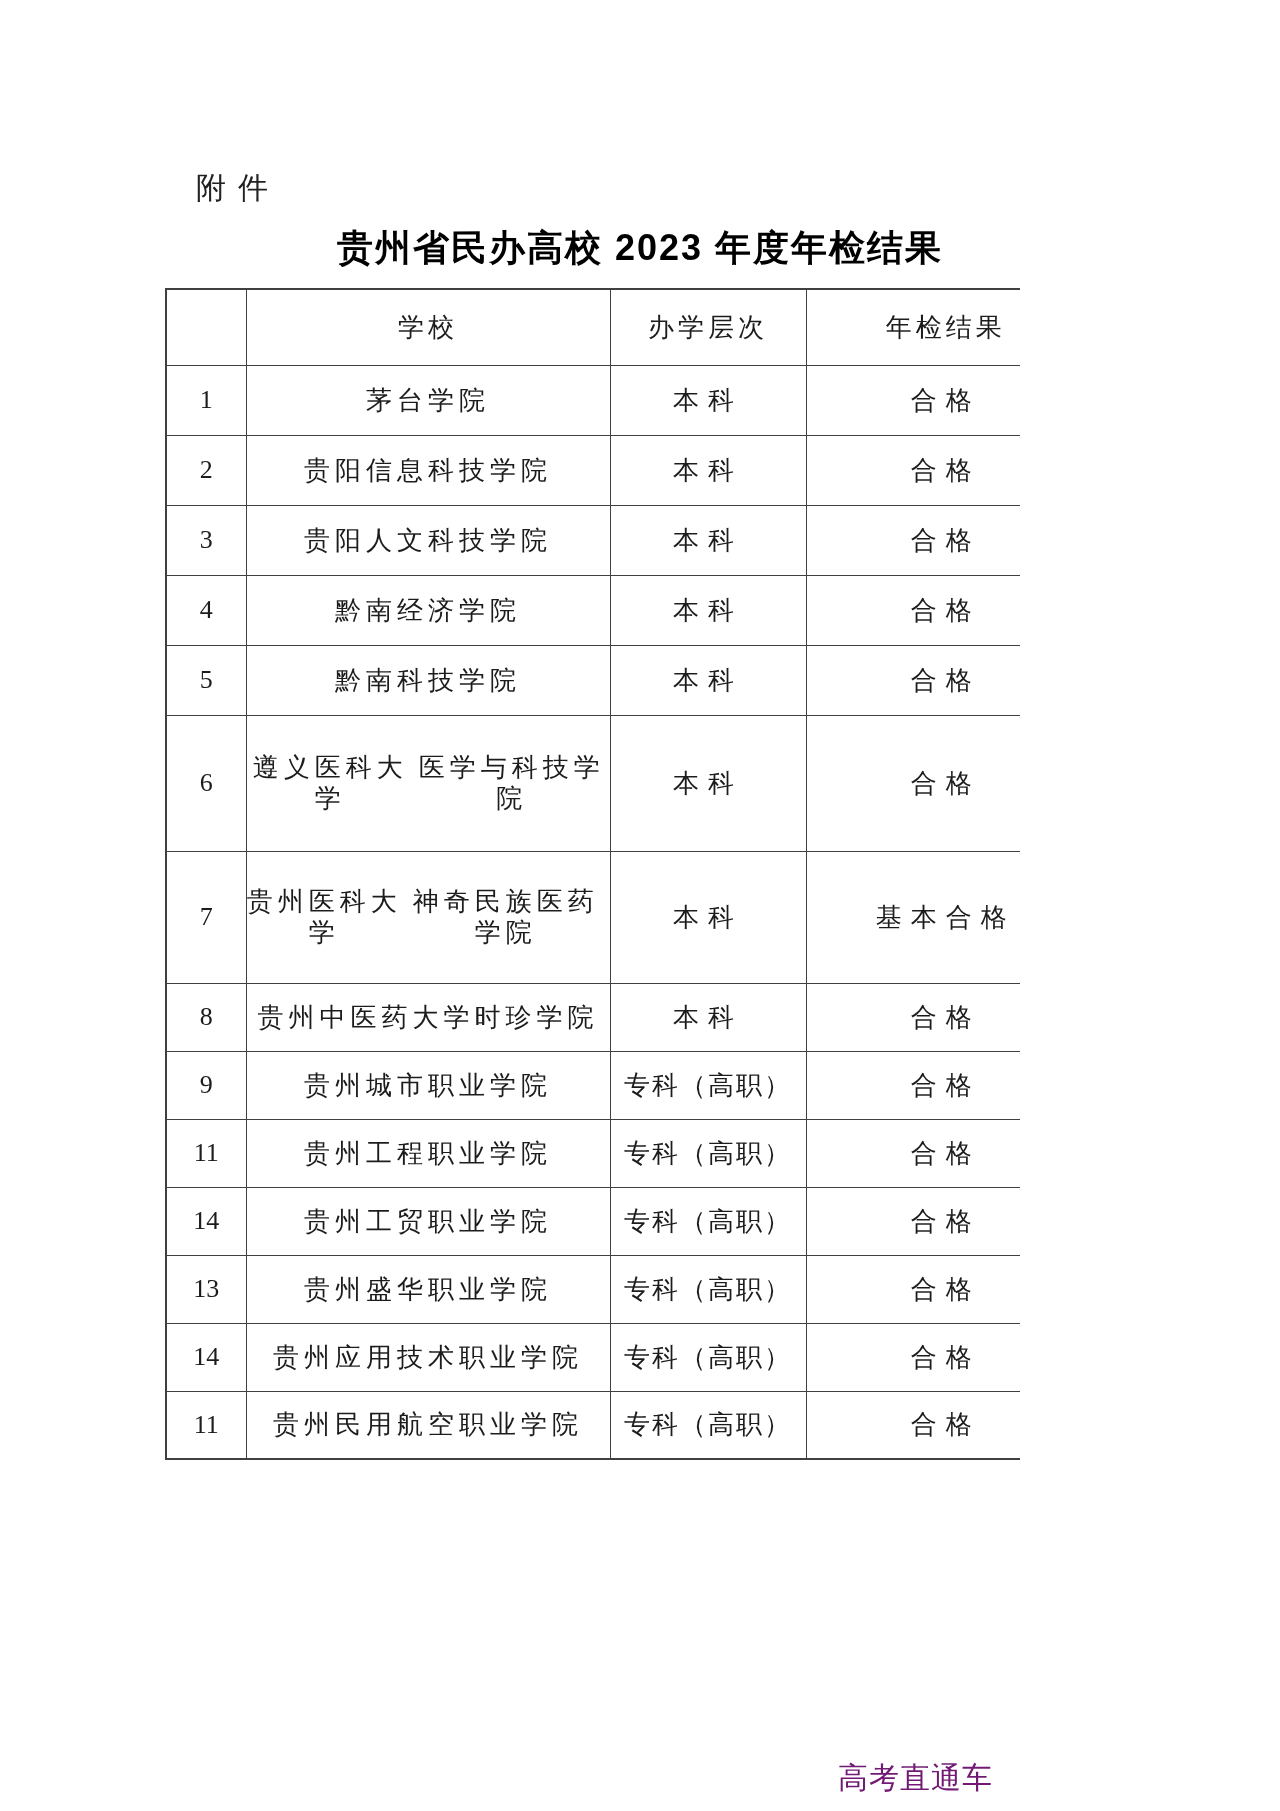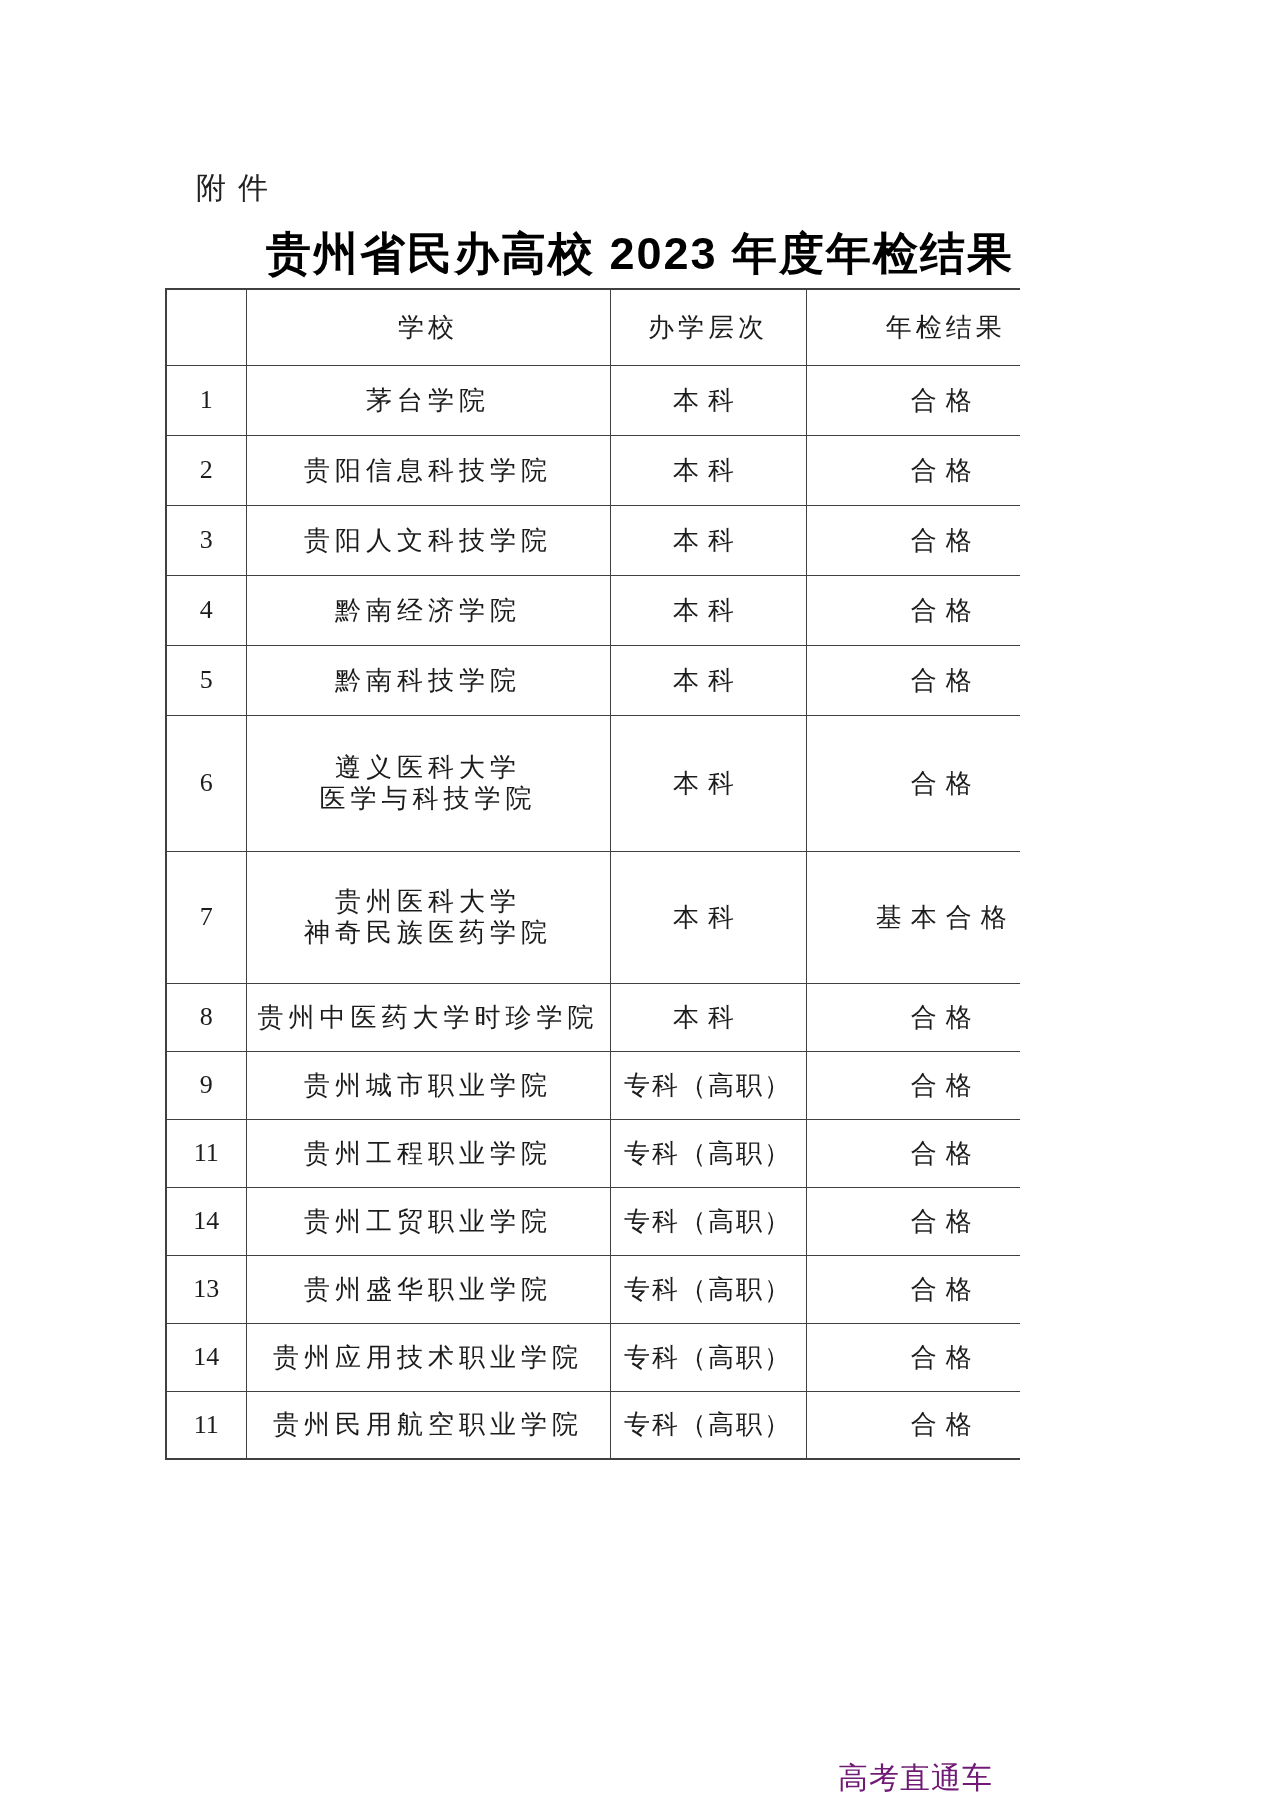--- a/index.html
+++ b/index.html
@@ -22,21 +22,21 @@
     letter-spacing: 12px;
     color: #222;
   }
   .doc-title {
     position: absolute;
     left: 0; top: 224px;
     width: 1280px;
     text-align: center;
     font-family: "Liberation Sans", "DejaVu Sans", sans-serif;
     font-weight: 900;
-    font-size: 45px;
+    font-size: 36px;
     letter-spacing: 2px;
     color: #000;
   }
   .results-table {
     position: absolute;
     left: 165px; top: 288px;
     width: 920px;
     border-collapse: collapse;
     table-layout: fixed;
     border: 2px solid #404040;
@@ -55,21 +55,21 @@
   .col-school { width: 364px; }
   .col-level  { width: 196px; }
   .col-result { width: 280px; }
   .h-header { height: 76px; }
   .ls-header { letter-spacing: 4px; padding-left: 4px; margin-top: 12px; }
   .ls-school { letter-spacing: 5px; padding-left: 5px; margin-top: 28px; }
   .ls-wide   { letter-spacing: 9px; padding-left: 9px; }
   .ls-tight  { letter-spacing: 2px; padding-left: 2px; }
   .school-lines {
     display: flex;
-    flex-direction: column;
+    flex-direction: row;
     justify-content: space-around;
     height: 100%;
   }
   .school-lines .line { line-height: 1.2; }
   .watermark {
     position: absolute;
     right: 27px; top: 1758px;
     font-family: Liberation Mono, monospace;
     font-size: 30px;
     letter-spacing: 1px;

